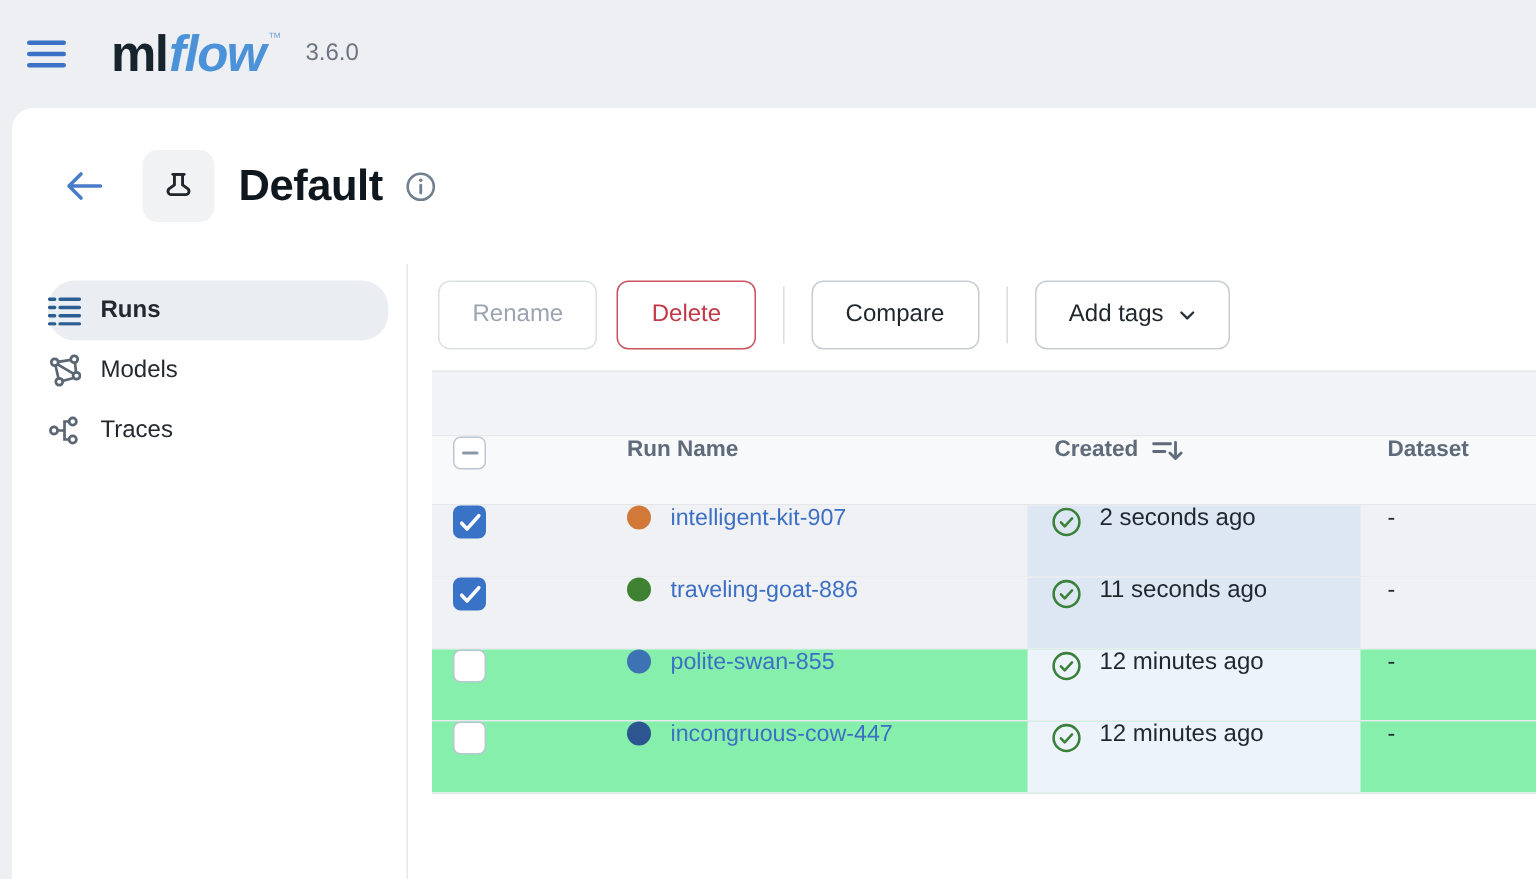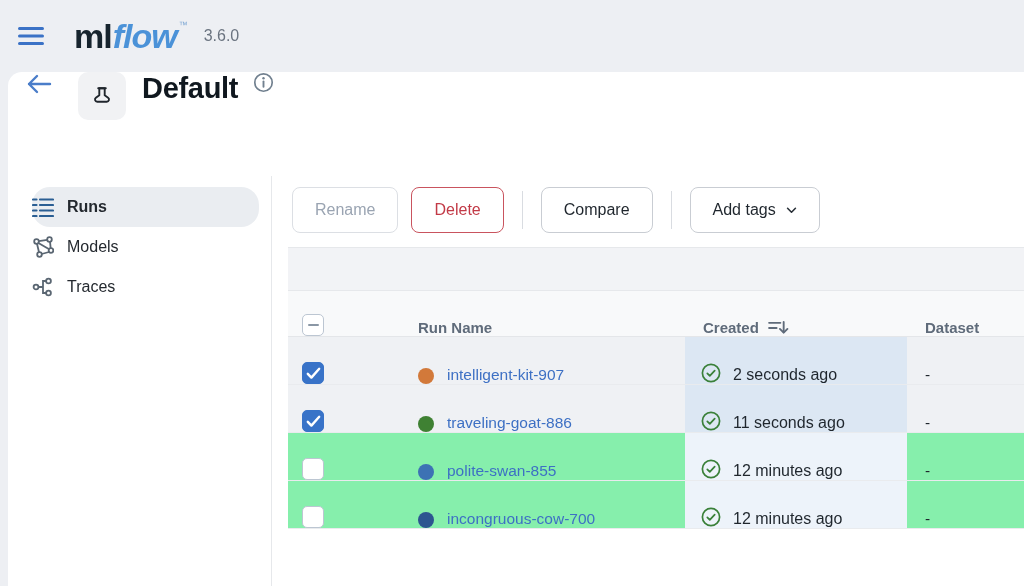--- a/index.html
+++ b/index.html
@@ -21,21 +21,21 @@
   .logo{display:flex;align-items:flex-start;cursor:pointer;line-height:1}
   .logo-ml{font-size:34px;font-weight:900;color:#17242e;letter-spacing:-1px}
   .logo-flow{font-size:34px;font-weight:800;font-style:italic;color:var(--logo-blue);letter-spacing:-1px;margin-left:1px}
   .tm{font-size:9px;color:#7fa8d4;margin-left:2px;margin-top:2px}
   .version{margin-left:16px;font-size:16px;color:var(--text-gray)}
 
   
   .card{position:absolute;top:72px;left:8px;right:0;bottom:0;background:var(--card-bg);border-top-left-radius:14px;display:flex;flex-direction:column;overflow:hidden}
 
   
-  .page-header{height:104px;flex:none;display:flex;align-items:flex-start;padding-left:17px}
+  .page-header{height:104px;flex:none;display:flex;align-items:center;padding-left:34px}
   .back-btn{width:28px;height:24px;cursor:pointer;flex:none}
   .flask-box{width:48px;height:48px;border-radius:10px;background:var(--flask-box-bg);display:flex;align-items:center;justify-content:center;margin-left:25px;flex:none}
   .page-title{font-size:29px;font-weight:800;color:#10181f;margin-left:16px;letter-spacing:-0.3px}
   .type-pill{margin-left:14px;background:var(--pill-bg);border-radius:8px;padding:7px 11px;font-size:15.5px;color:var(--text-dark);display:flex;align-items:center;gap:7px;cursor:pointer}
   .info-btn{margin-left:15px;width:21px;height:21px;cursor:pointer}
 
   
   .body-row{flex:1;display:flex;min-height:0}
   .sidebar{width:264px;flex:none;border-right:1px solid var(--border);padding:11px 12px 0 24px}
   .side-item{height:40px;display:flex;align-items:center;gap:13px;border-radius:18px;font-size:16px;color:#24292f;cursor:pointer}
@@ -51,21 +51,21 @@
   .btn.danger{color:var(--danger);border-color:#c9545e}
   .btn + .btn{margin-left:13px}
   .tool-divider{width:1px;height:38px;background:#d9dce1;margin:0 18px}
 
   
   .table{margin:14px 0 0 16px;flex:1;display:flex;flex-direction:column;min-height:0}
   .t-strip{height:44px;flex:none;background:var(--strip-bg);border-top:1px solid var(--border);border-bottom:1px solid var(--border)}
   .t-head{height:46px;flex:none;background:var(--thead-bg);border-bottom:1px solid #e4e6e9;display:flex;font-size:15px;font-weight:700;color:var(--col-header-text)}
   .t-row{height:48px;flex:none;border-bottom:1px solid #e9ebee;display:flex;font-size:15.5px;background:#86efac}
   .t-row.selected{background:var(--selected-row)}
-  .col{display:flex;align-items:flex-end;height:100%}
+  .col{display:flex;align-items:flex-start;height:100%}
   .col-check{width:62px;flex:none;padding-left:14px}
   .col-name{width:335px;flex:none;padding-left:68px;gap:13px}
   .col-created{width:222px;flex:none;padding-left:15px;gap:11px}
   .t-head .col-created{padding-left:18px;gap:9px}
   .col-dataset{flex:1;padding-left:18px}
   .t-row .col-created{background:var(--created-cell);color:var(--text-dark);font-size:16px}
   .t-row.selected .col-created{background:var(--created-cell-selected)}
 
   .cb{width:22px;height:22px;border-radius:5px;border:1px solid #bcc6d2;background:#fff;display:flex;align-items:center;justify-content:center;cursor:pointer;flex:none}
   .cb svg{display:none}
@@ -275,21 +275,21 @@
   </div>
 
   <div class="t-row">
     <div class="col col-check">
       <div class="cb unchecked">
         
       </div>
     </div>
     <div class="col col-name">
       <span class="dot" style="background: rgb(45, 85, 144);"></span>
-      <a class="run-link">incongruous-cow-700</a>
+      <a class="run-link">incongruous-cow-447</a>
     </div>
     <div class="col col-created">
       <span class="status-icon">
         <svg width="22" height="22" viewBox="0 0 22 22" fill="none">
           <circle cx="11" cy="11" r="8.6" stroke="#3a8039" stroke-width="1.7"></circle>
           <path d="M7.3 11.3l2.5 2.6 4.9-5.3" stroke="#3a8039" stroke-width="1.7" stroke-linecap="round" stroke-linejoin="round"></path>
         </svg>
       </span>
       <span>12 minutes ago</span>
     </div>

